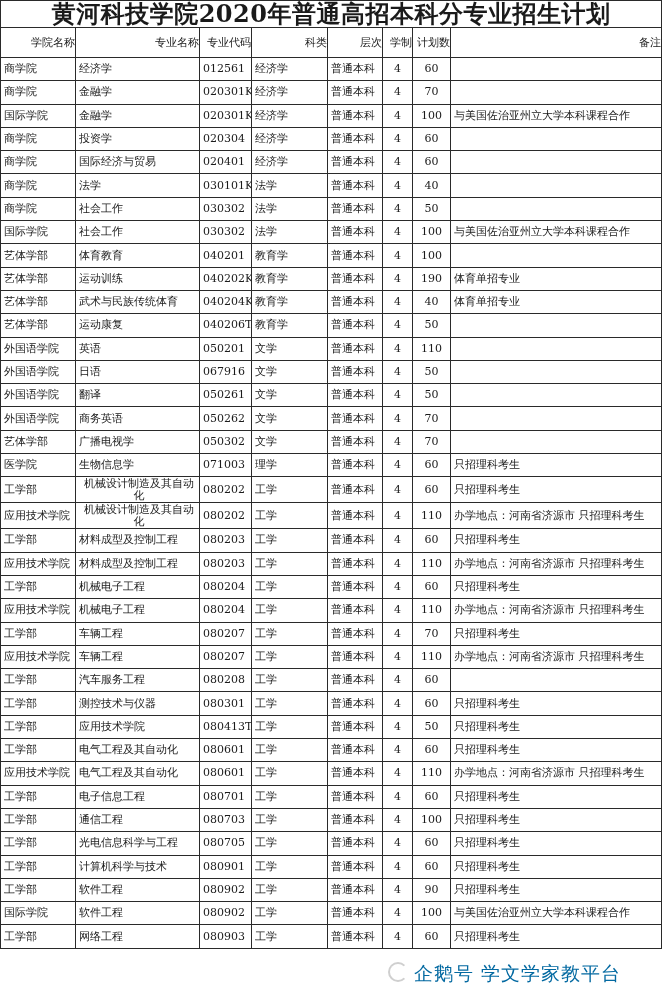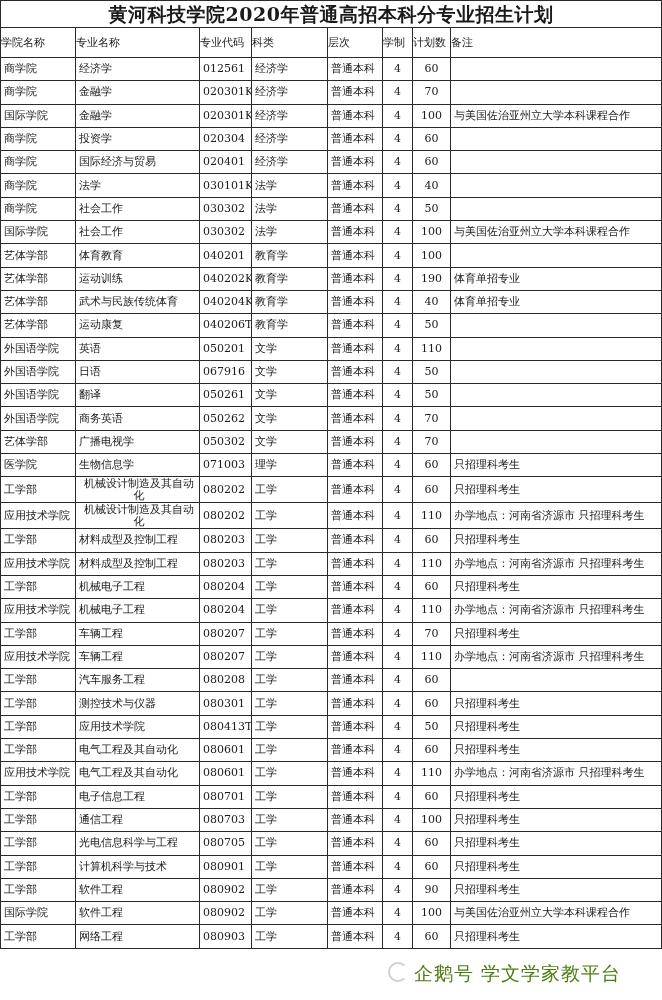--- a/index.html
+++ b/index.html
@@ -2,27 +2,27 @@
 <html><head>
 <meta charset="utf-8">
 <style>
   html, body { margin:0; padding:0; background:#ffffff; }
   body { width:662px; height:1000px; overflow:hidden; position:relative;
          font-family:"DejaVu Serif","Liberation Serif",serif; color:#1a1a1a; }
   .sheet { position:absolute; left:0; top:0; width:661px; }
   table { border-collapse:collapse; table-layout:fixed; width:661px; }
   td, th { border:1px solid #2a2a2a; padding:0 0 0 3px; white-space:nowrap; overflow:hidden;
            font-size:11px; font-weight:normal; height:22.3px; line-height:22px; text-align:left; }
-  .title-cell { height:26px; line-height:26px; text-align:center; font-size:19px; font-weight:bold;
+  .title-cell { height:26px; line-height:26px; text-align:center; font-size:24px; font-weight:bold;
                 padding:0; letter-spacing:0.5px; border-top:1px solid #2a2a2a;margin-left:16px; }
-  th { height:29px; line-height:29px; text-align:left; padding:0; font-family:"DejaVu Sans","Liberation Sans",sans-serif; font-size:11px; }
+  th { height:29px; line-height:29px; text-align:right; padding:0; font-family:"DejaVu Sans","Liberation Sans",sans-serif; font-size:11px; }
   .c-center { text-align:center; padding:0; }
   .major-wrap { white-space:normal; line-height:12px; vertical-align:top; padding-top:1px;text-align:center; }
   .watermark { position:absolute; left:388px; top:961px; font-family:"DejaVu Sans","Liberation Sans",sans-serif;
-               font-size:19px; color:#4d7c0f; letter-spacing:1px; white-space:nowrap; }
+               font-size:19px; color:#0369a1; letter-spacing:1px; white-space:nowrap; }
   .wm-icon { display:inline-block; width:16px; height:16px; border:2px solid #cfcfcf; border-radius:50%;
              vertical-align:-2px; margin-right:6px; border-right-color:transparent; }
 </style>
 </head>
 <body>
 
 <div class="sheet">
   <table>
     <colgroup>
       <col style="width:75px">

